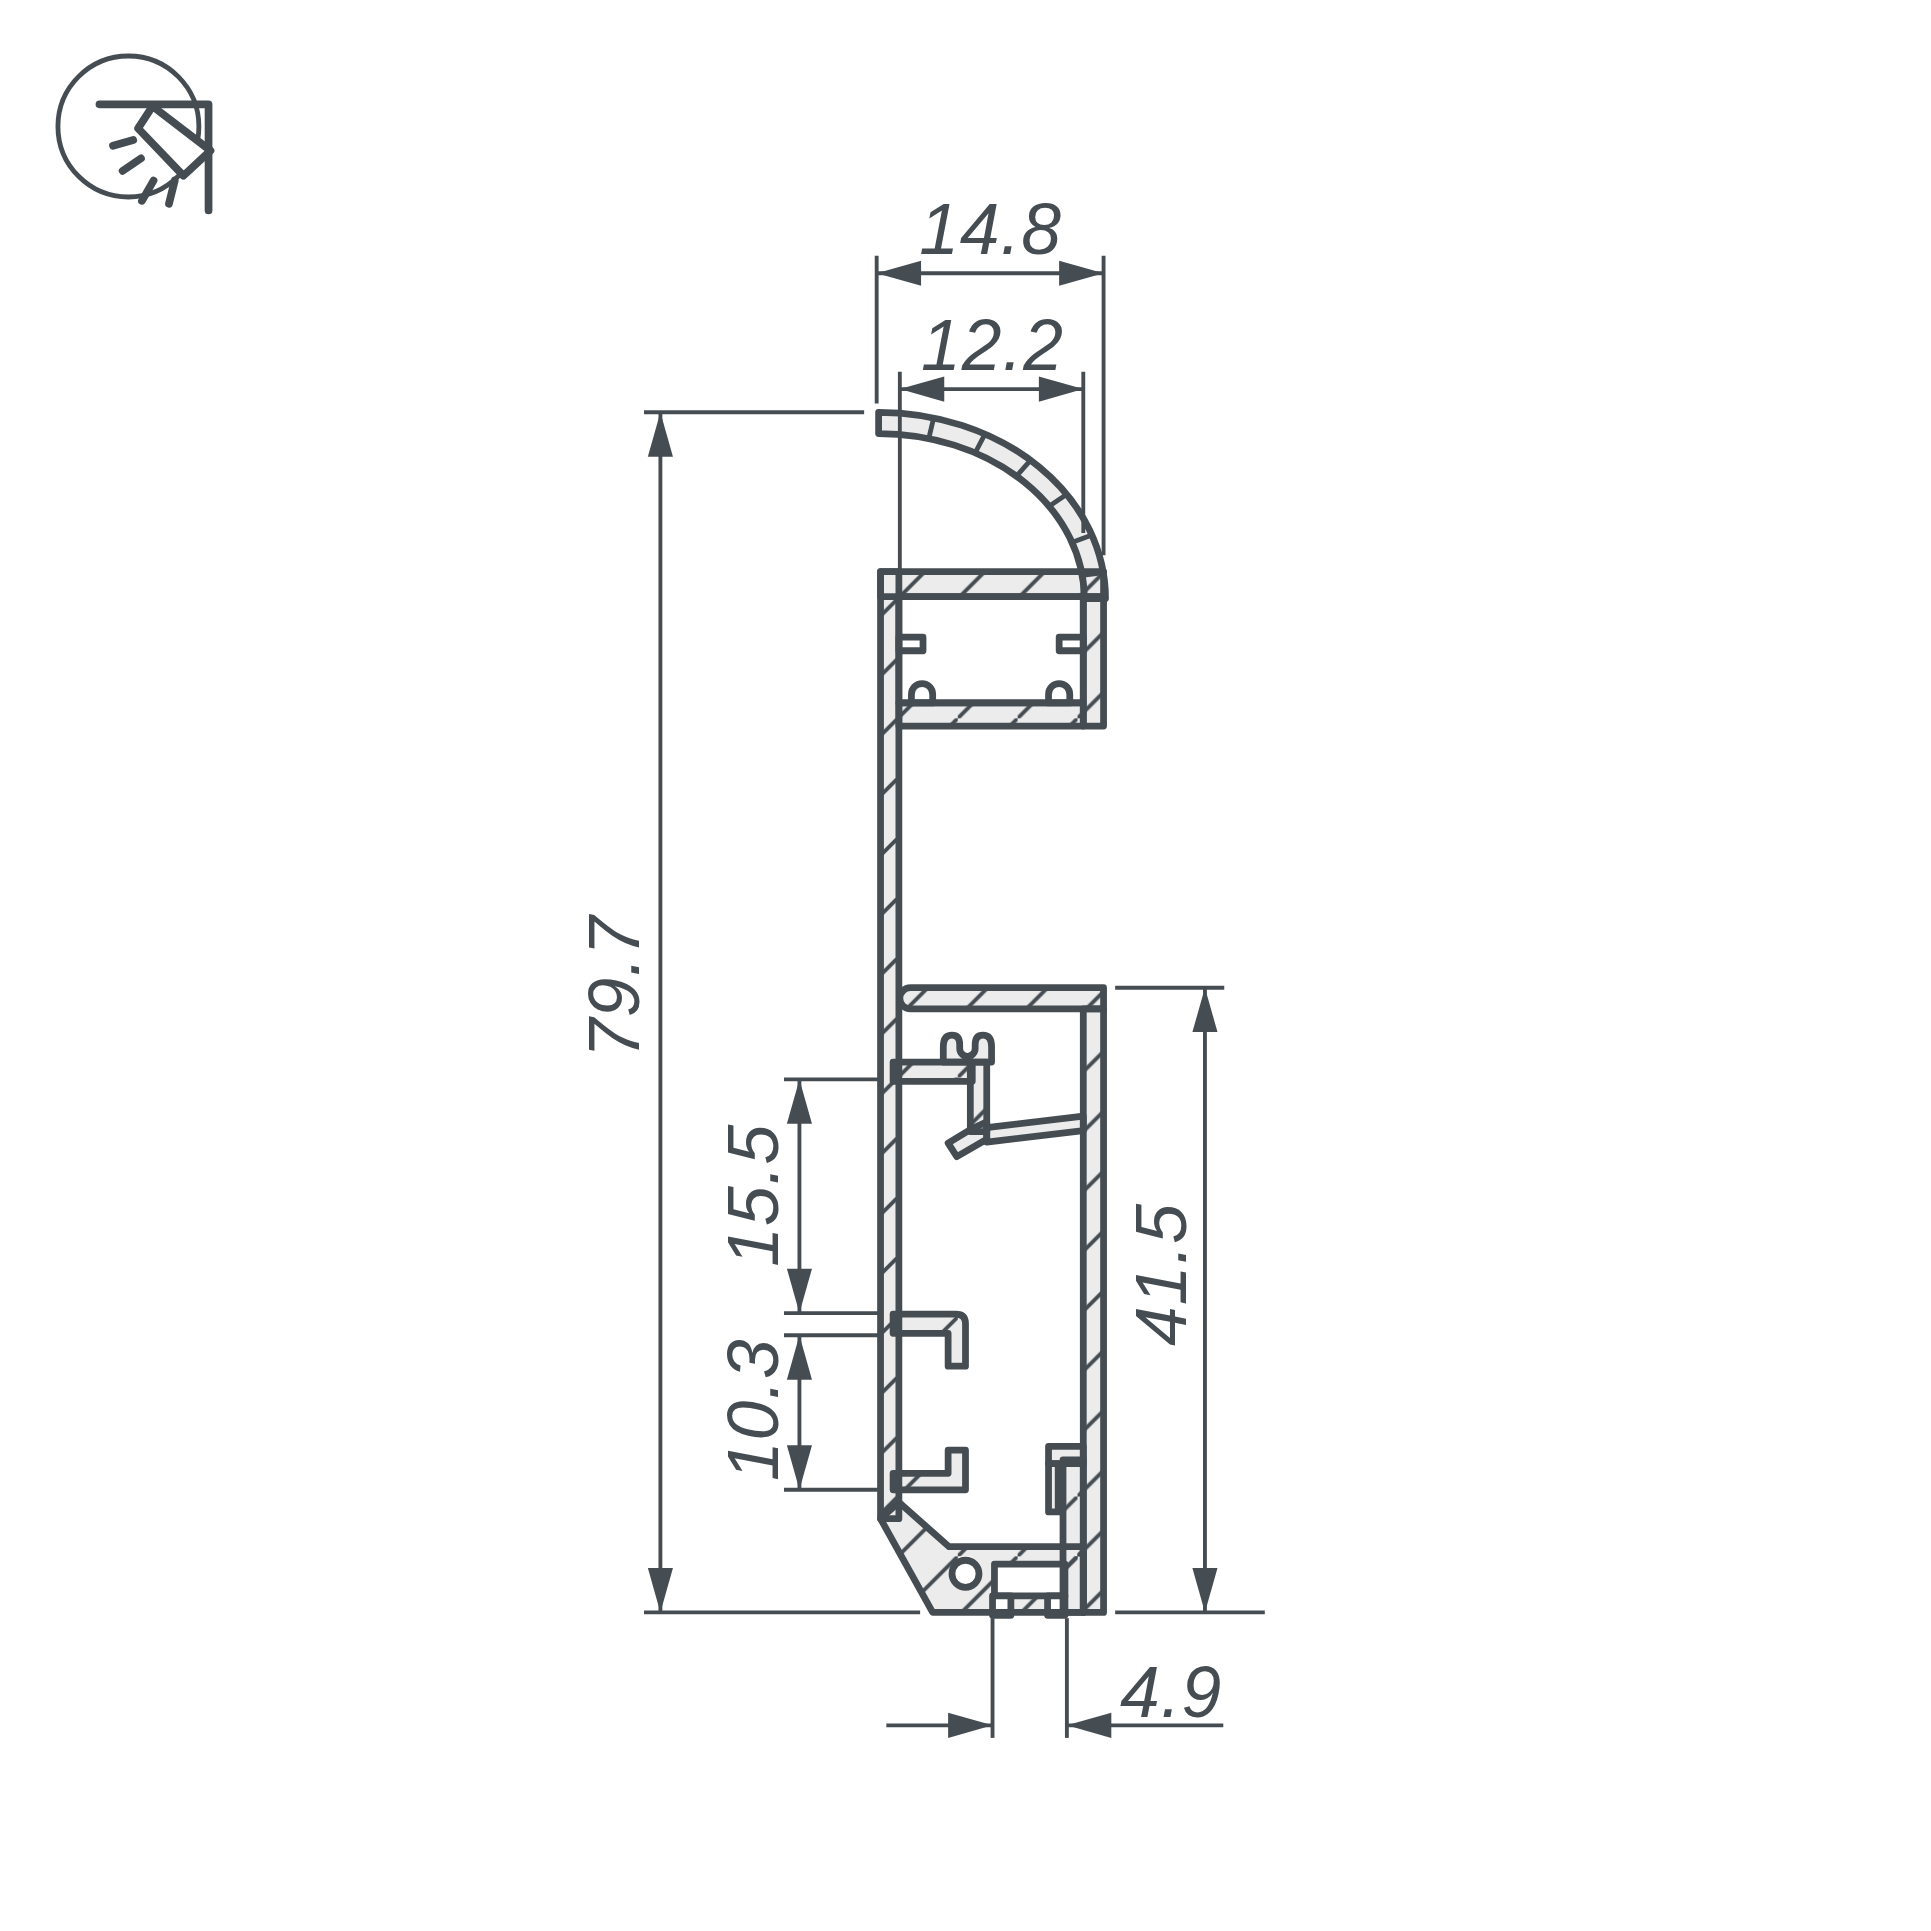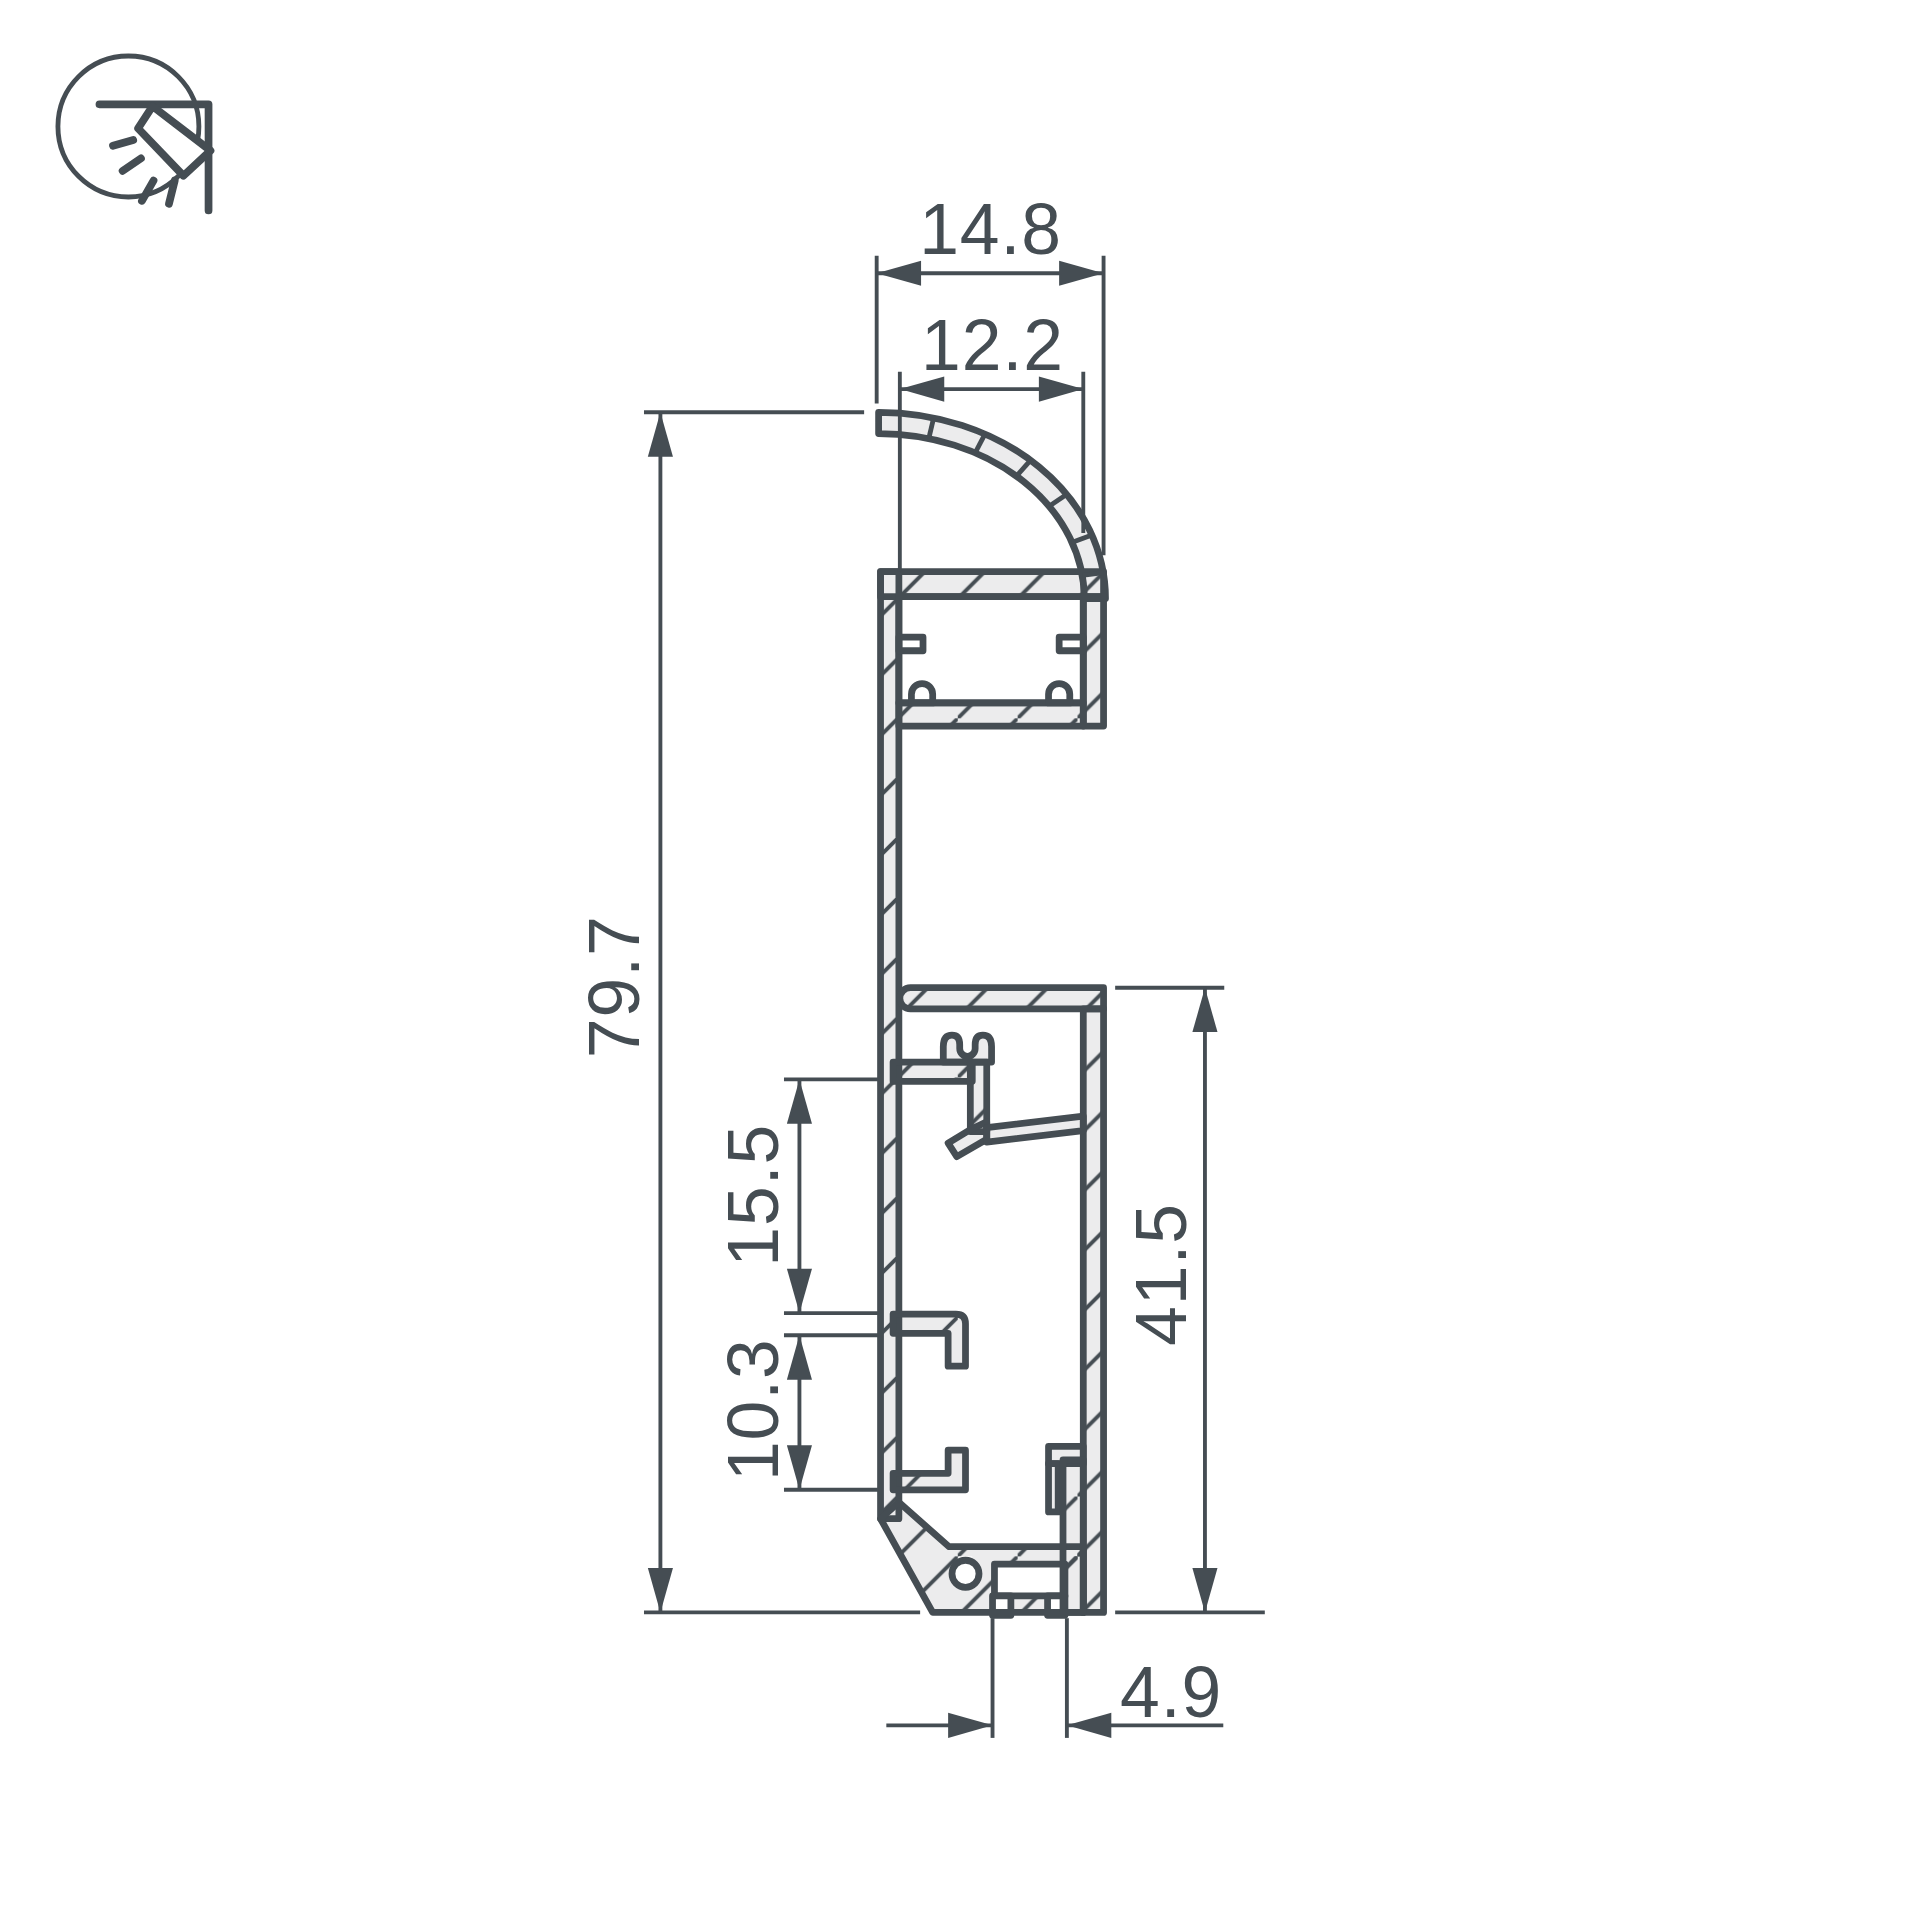--- a/index.html
+++ b/index.html
@@ -1,17 +1,17 @@
 <!DOCTYPE html>
 <html><head>
 <meta charset="utf-8">
 <style>
   html,body{margin:0;padding:0;background:#ffffff;}
   .page{position:relative;width:1579px;height:1931px;background:#fff;overflow:hidden;
-        font-family:"Liberation Sans",sans-serif;}
+        font-family:"Liberation Sans",sans-serif;font-style:italic;}
   svg{display:block}
   text.dim{font-family:"Liberation Sans",sans-serif;font-size:74px;fill:#454d53;
            letter-spacing:1px;}
 </style>
 </head>
 <body>
 
 <div class="page">
 <svg width="1931" height="1931" viewBox="0 0 2000 2000">
   <defs>

